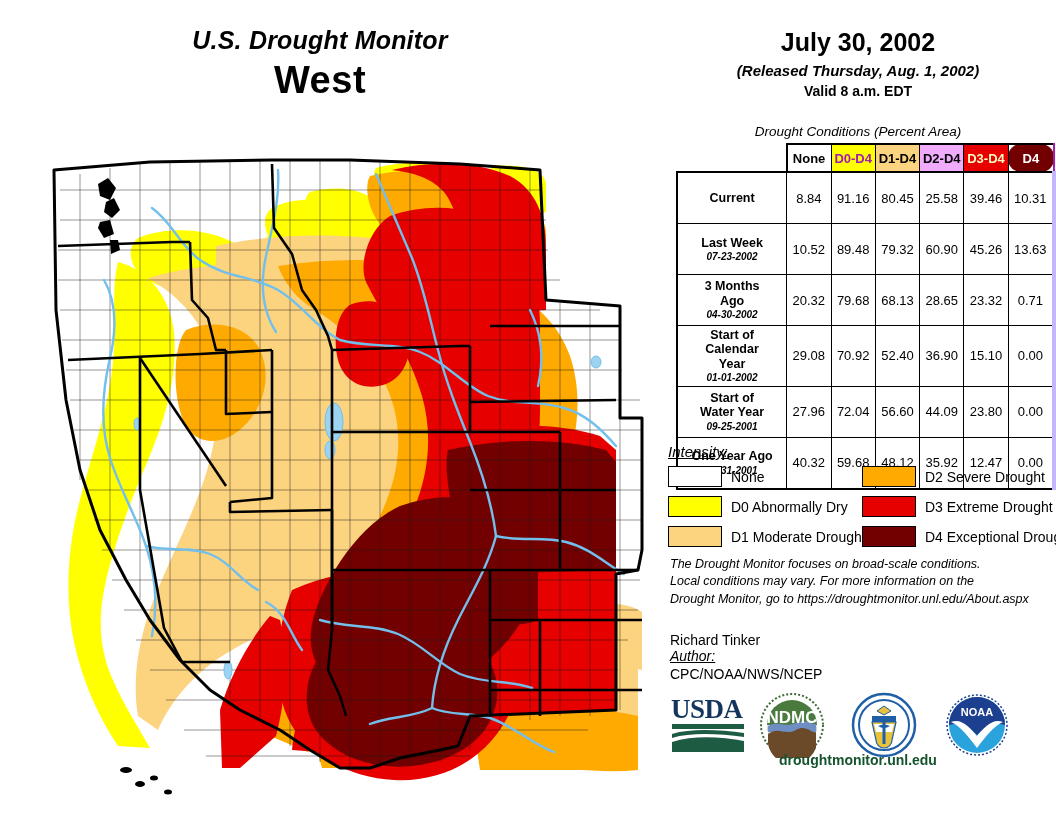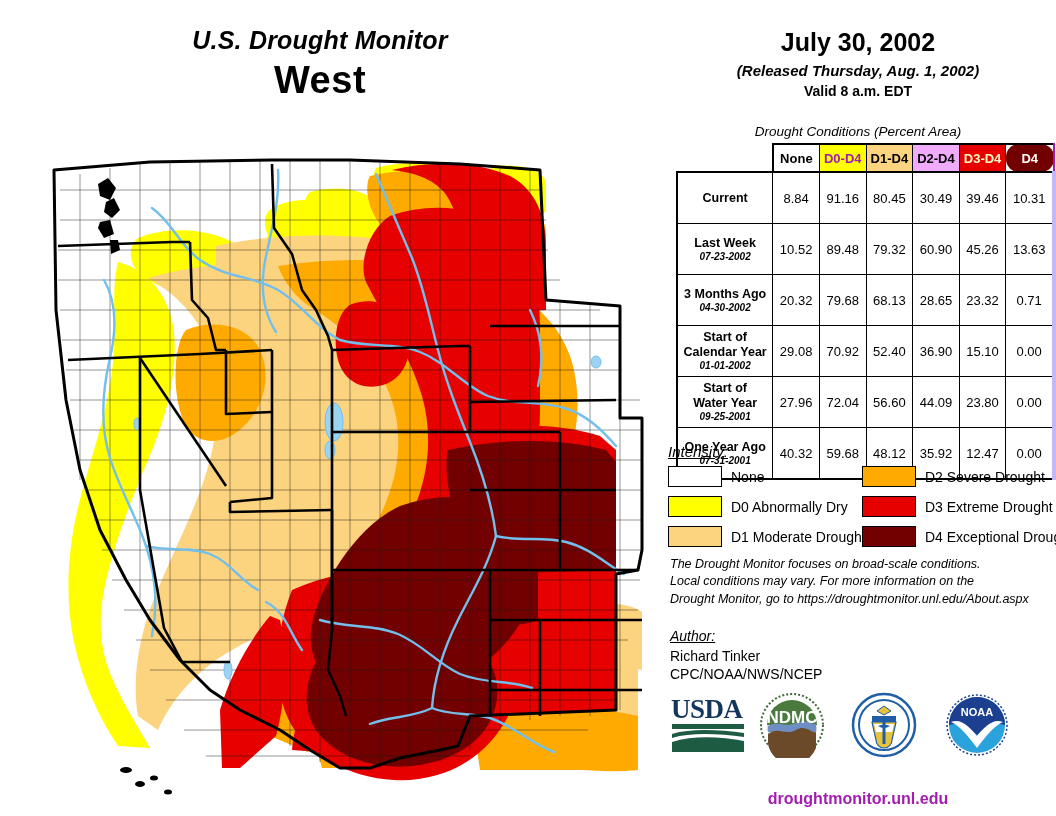--- a/index.html
+++ b/index.html
@@ -24,21 +24,21 @@
   
   #table-caption{position:absolute;left:660px;top:124px;width:396px;text-align:center;
                  font-size:13.5px;font-style:italic;}
   #stats-table{position:absolute;left:676px;top:143px;border-collapse:collapse;
                font-size:13px;}
   #stats-table td,#stats-table th{border:1px solid #000;text-align:center;
                vertical-align:middle;padding:0;}
   #stats-table thead th{height:26px;font-weight:bold;font-size:13px;}
   #stats-table thead th.blank{border:none;}
   #stats-table tbody td{height:46px;}
-  #stats-table td.label{width:92px;font-size:12.5px;font-weight:bold;line-height:1.15;padding:2px 3px;}
+  #stats-table td.label{width:92px;font-size:12.5px;font-weight:bold;line-height:1.15;padding:2px 13px;}
   #stats-table td.label .sub{font-size:10px;font-style:italic;font-weight:bold;display:block;margin-top:1px;}
   #stats-table td.val{width:47px;font-size:13px;}
   #stats-table{border:none;}
   #stats-table tbody{border:2px solid #000;}
   #stats-table tbody td{border:1px solid #000;}
   #stats-table tbody tr td:first-child{border-left:2px solid #000;}
   #stats-table tbody tr td:last-child{border-right:4px solid #c4b5fd;}
   #stats-table tbody tr:first-child td{border-top:2px solid #000;}
   #stats-table tbody tr:last-child td{border-bottom:2px solid #000;}
   #stats-table thead th:not(.blank){border:1px solid #000;}
@@ -62,22 +62,22 @@
   #author-name{font-size:14px;margin-top:4px;}
   #author-org{font-size:14px;margin-top:2px;}
 
   
   #logos{position:absolute;left:660px;top:692px;width:396px;height:72px;}
   .logo{position:absolute;top:0;text-align:right;}
   #logo-usda{left:8px;}
   #logo-ndmc{left:96px;}
   #logo-doc{left:190px;}
   #logo-noaa{left:282px;}
-  #site-url{position:absolute;left:660px;top:790px;width:396px;text-align:center;
-            font-size:16px;font-weight:bold;color:#a21caf;}
+  #site-url{position:absolute;left:660px;top:752px;width:396px;text-align:center;
+            font-size:14px;font-weight:bold;color:#14532d;}
 </style>
 </head>
 <body>
 
 <div id="title-block">
   <div id="title-main">U.S. Drought Monitor</div>
   <div id="title-region">West</div>
 </div>
 
 <div id="map-wrap">
@@ -304,21 +304,21 @@
         <th class="hTop" style="background: rgb(230, 0, 0); color: #fef9c3;">D3-D4</th>
         <th class="hTop hlast" style="background: rgb(115, 0, 0); color: rgb(255, 255, 255);">D4</th>
       </tr>
   </thead>
   <tbody id="tbody-rows">
       <tr>
         <td class="label">Current</td>
         <td class="val">8.84</td>
         <td class="val">91.16</td>
         <td class="val">80.45</td>
-        <td class="val">30.49</td>
+        <td class="val">25.58</td>
         <td class="val">39.46</td>
         <td class="val">10.31</td>
       </tr>
       <tr>
         <td class="label">Last Week<span class="sub">07-23-2002</span></td>
         <td class="val">10.52</td>
         <td class="val">89.48</td>
         <td class="val">79.32</td>
         <td class="val">60.90</td>
         <td class="val">45.26</td>
@@ -393,22 +393,22 @@
     </div>
 </div>
 
 <div id="disclaimer">
   <div>The Drought Monitor focuses on broad-scale conditions.</div>
   <div>Local conditions may vary. For more information on the</div>
   <div>Drought Monitor, go to https://droughtmonitor.unl.edu/About.aspx</div>
 </div>
 
 <div id="author-block">
+  <div id="author-name">Richard Tinker</div>
   <div id="author-title">Author:</div>
-  <div id="author-name">Richard Tinker</div>
   <div id="author-org">CPC/NOAA/NWS/NCEP</div>
 </div>
 
 <div id="logos">
 
   <div class="logo" id="logo-usda">
     <svg width="80" height="62" viewBox="0 0 80 62">
       <text x="3" y="26" font-family="Liberation Serif, serif" font-size="27" font-weight="bold" fill="#13355e" letter-spacing="-0.5">USDA</text>
       <rect x="4" y="32" width="72" height="5" fill="#1d5c43"></rect>
       <path d="M4,42 C24,36 52,38 76,41 L76,45 C52,42 24,40 4,46 Z" fill="#1d5c43"></path>

